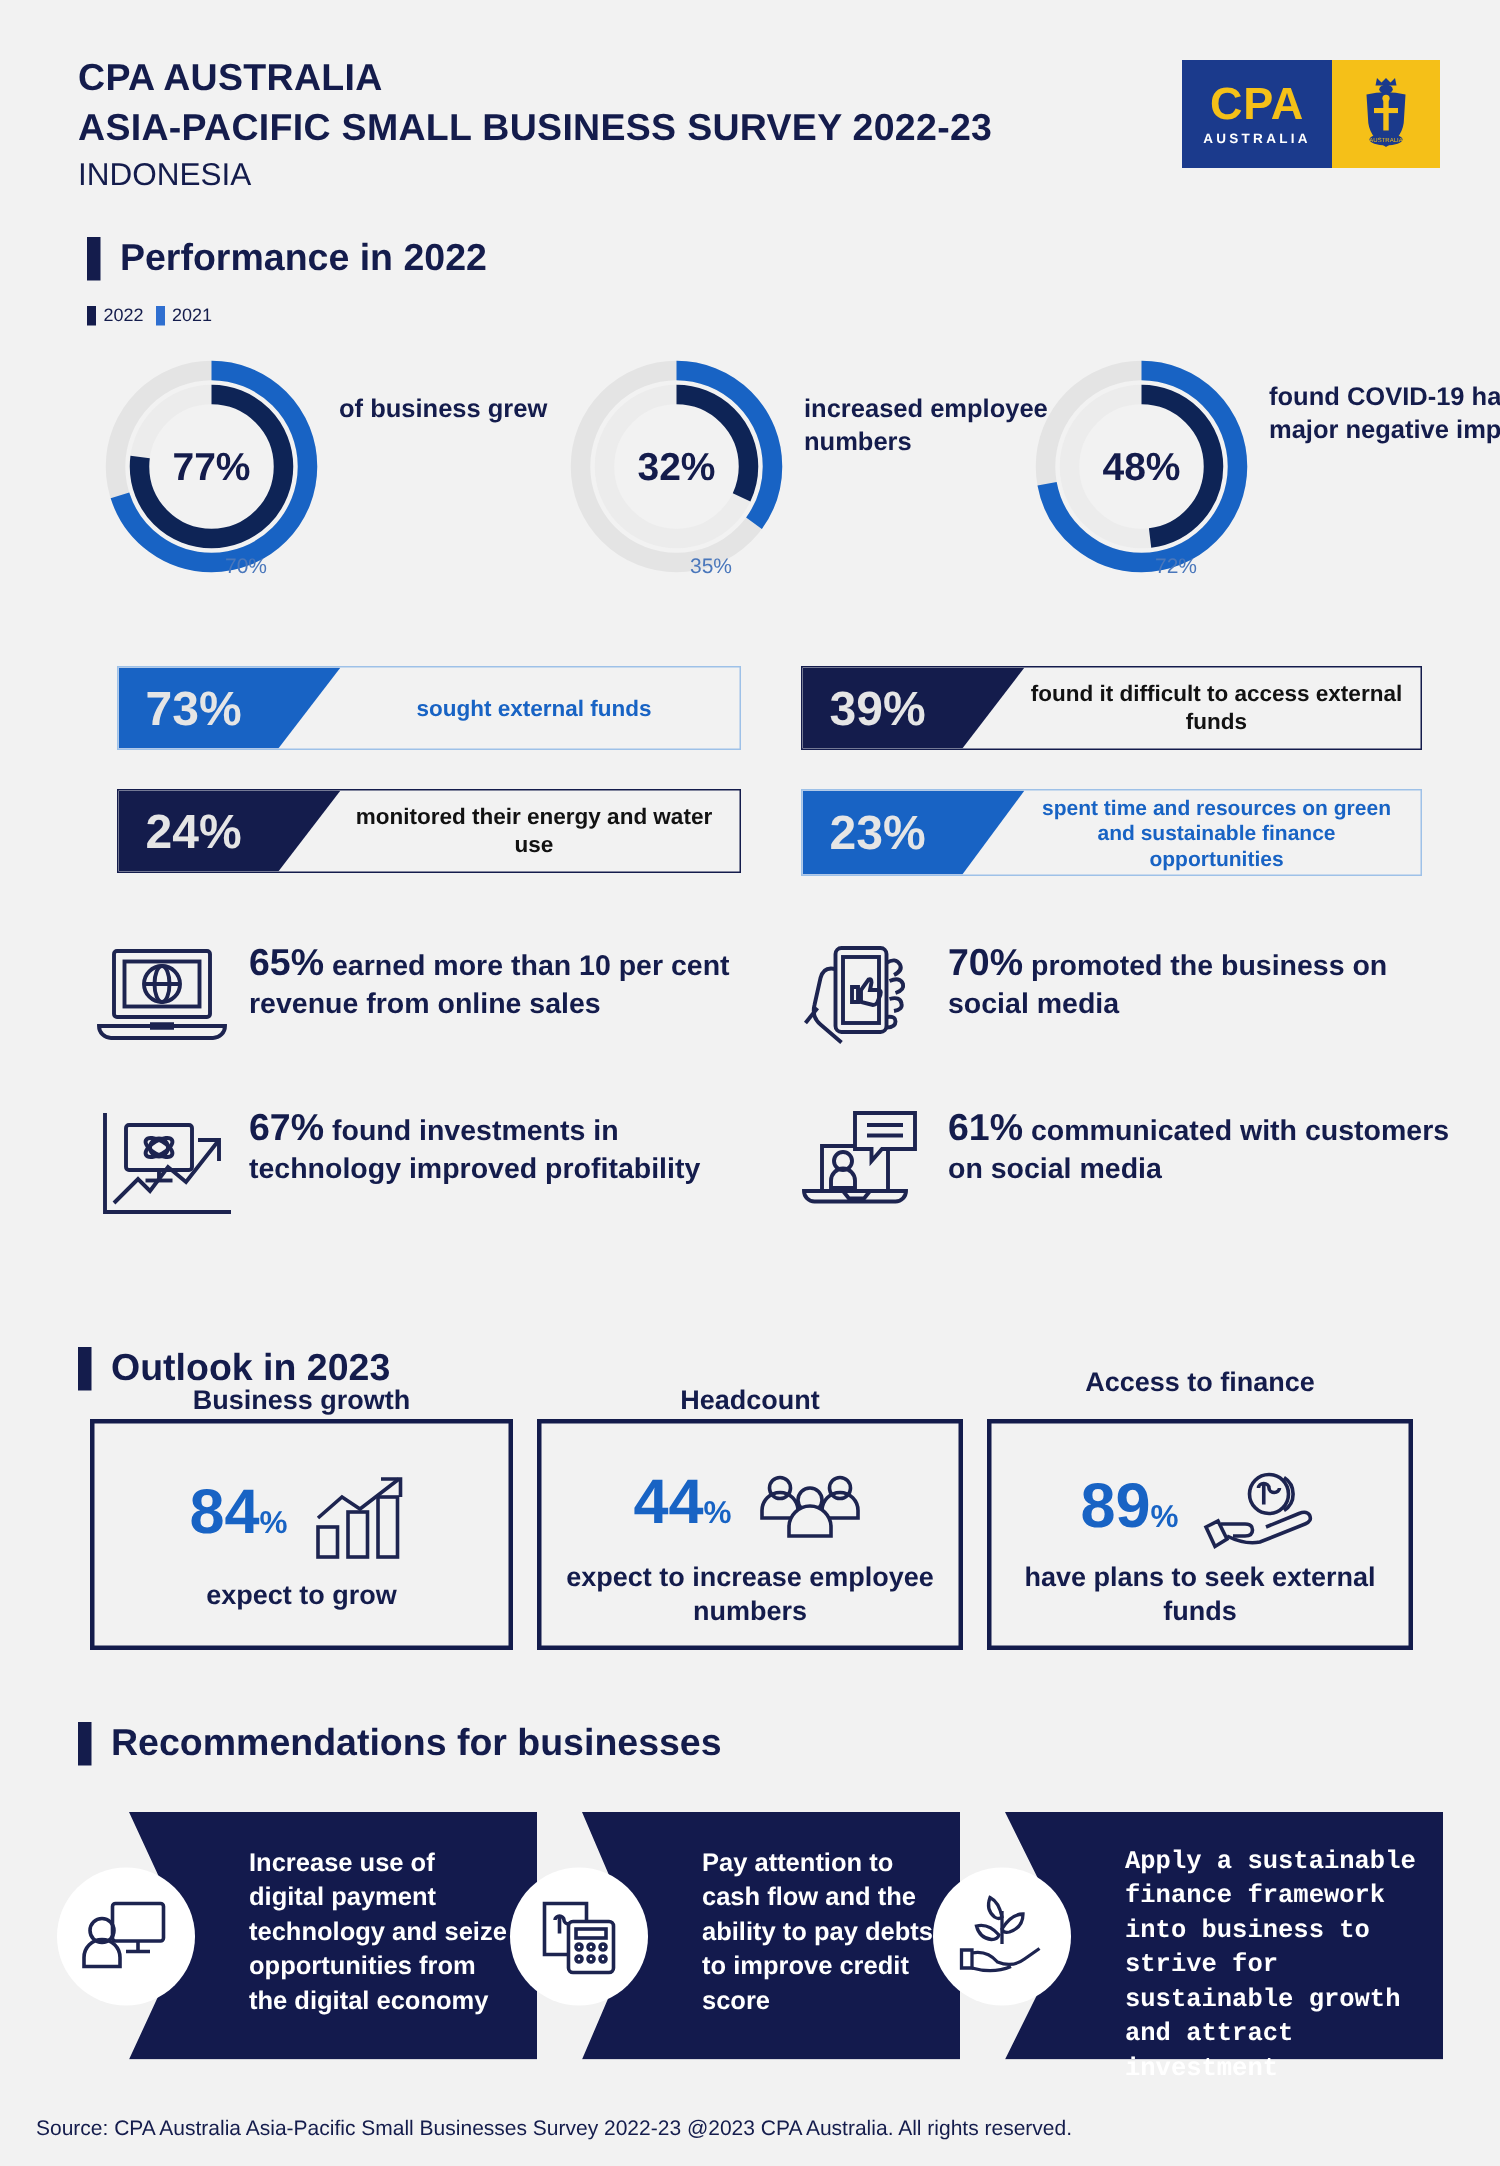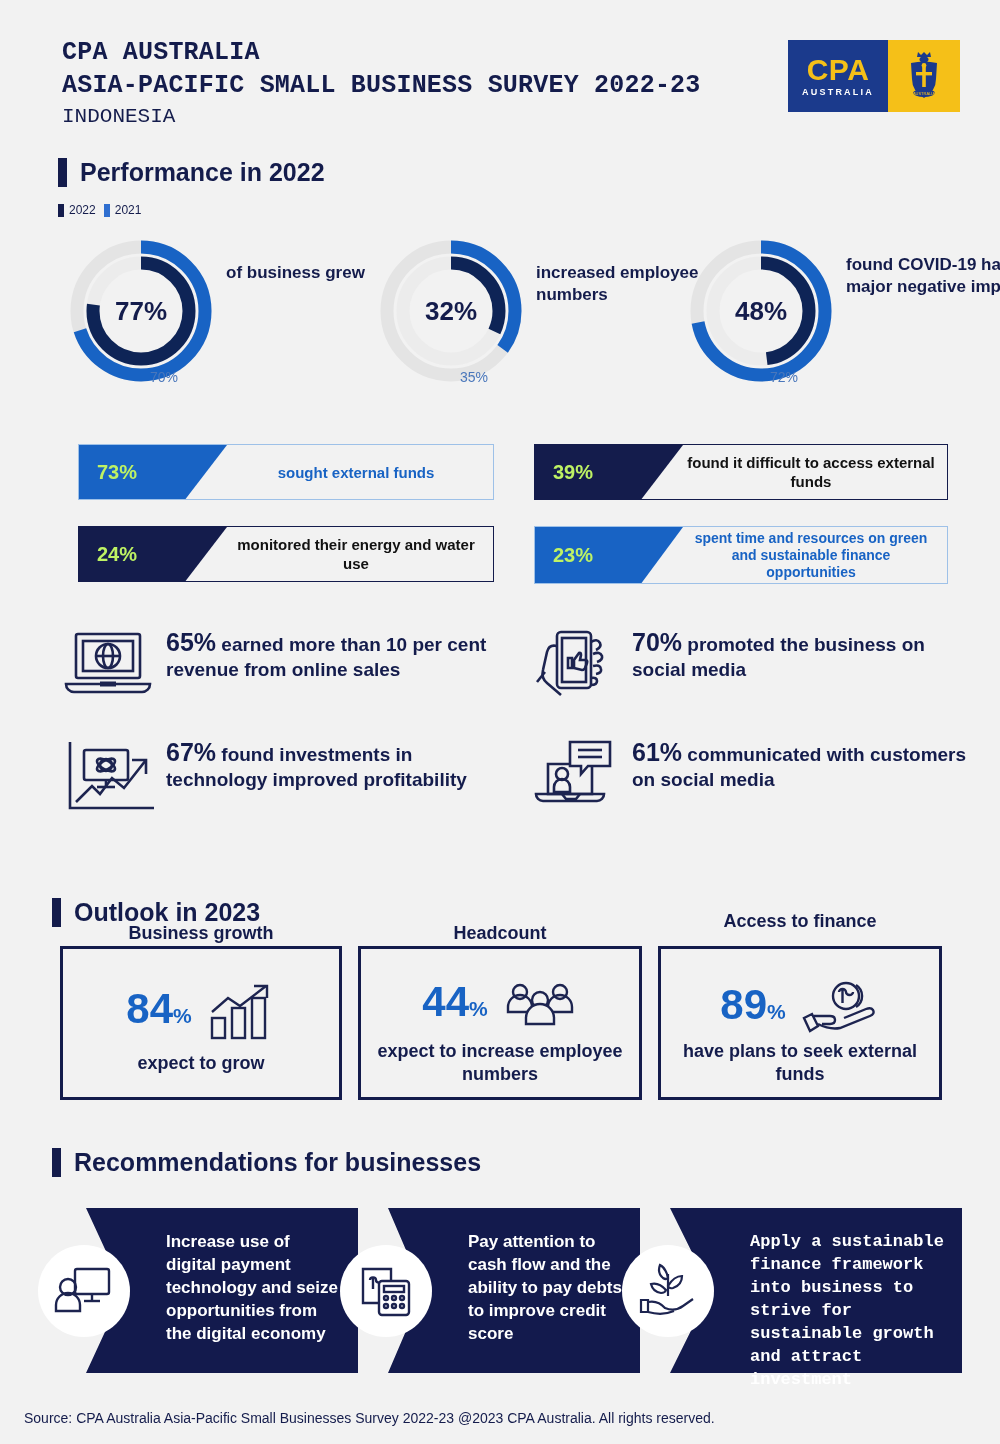--- a/index.html
+++ b/index.html
@@ -6,21 +6,21 @@
   html, body {
     width: 1000px; height: 1444px;
     background: #f2f2f2;
     font-family: "Liberation Sans", sans-serif;
     color: #141c4c;
     overflow: hidden;
   }
   .page { position: relative; width: 1000px; height: 1444px; }
 
   
-  .header { position: absolute; left: 62px; top: 36px; font-family: Liberation Mono, monospace; }
+  .header { position: absolute; left: 52px; top: 36px; }
   .h-line1, .h-line2 {
     font-size: 25px; font-weight: bold; letter-spacing: .2px;
     color: #141c4c; line-height: 33px;
   }
   .h-line3 { font-size: 21px; font-weight: normal; color: #141c4c; line-height: 30px; }
 
   .logo { position: absolute; left: 788px; top: 40px; width: 172px; height: 72px; display: flex; }
   .logo-left { width: 100px; height: 72px; background: #1b3a8c; display:flex; flex-direction:column;
     align-items:center; justify-content:center; }
   .logo-cpa { color:#f5c018; font-size: 30px; font-weight: bold; line-height: 30px; letter-spacing:.5px;}
@@ -55,21 +55,21 @@
   .donut-sub {
     position: absolute; left: 92px; top: 133px;
     font-size: 14px; color: #4a77bb;
   }
 
   
   .banner { position: absolute; height: 56px; display: flex; align-items: stretch; }
   .banner .pct {
     position: relative; z-index: 2; width: 148px; height: 100%;
     display: flex; align-items: center; padding-left: 18px;
-    color: #bef264; font-size: 20px; font-weight: bold;
+    color: #e5e5e5; font-size: 32px; font-weight: bold;
     clip-path: polygon(0 0, 100% 0, 72% 100%, 0 100%);
   }
   .banner .body {
     position: absolute; left: 0; top: 0; width: 100%; height: 100%;
     display: flex; align-items: center; justify-content: center;
     text-align: center; padding-left: 150px; padding-right: 10px;
     font-size: 15px; font-weight: bold; line-height: 19px;
   }
   .banner.blue { border: 1px solid #9ec1e8; background: #f2f2f2; }
   .banner.blue .pct { background: #1863c4; }

